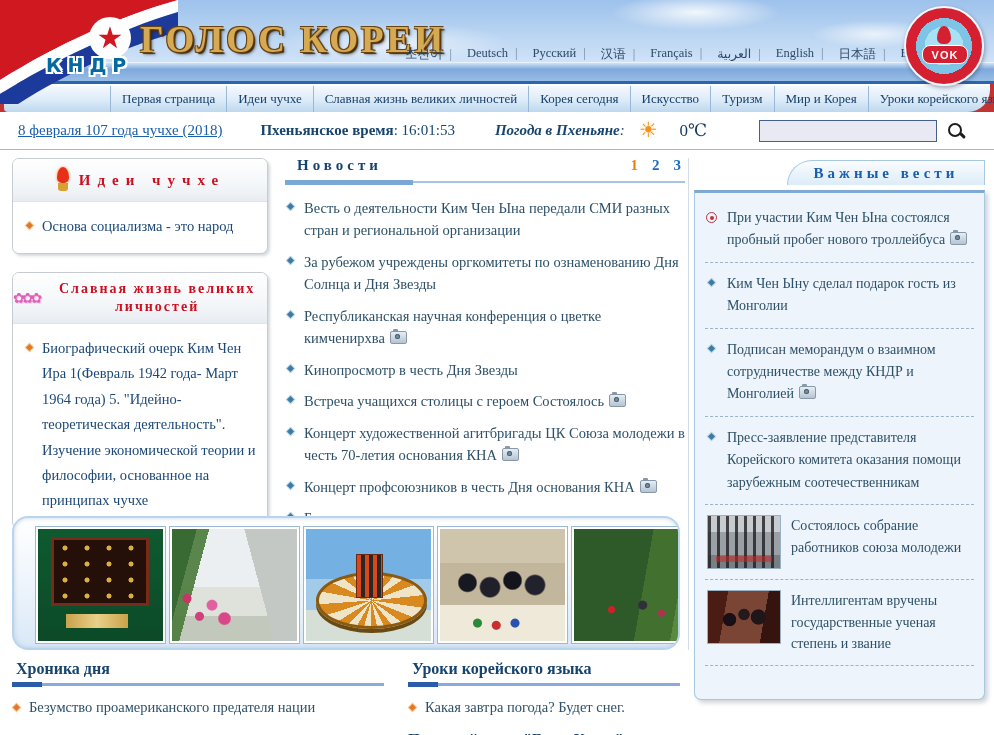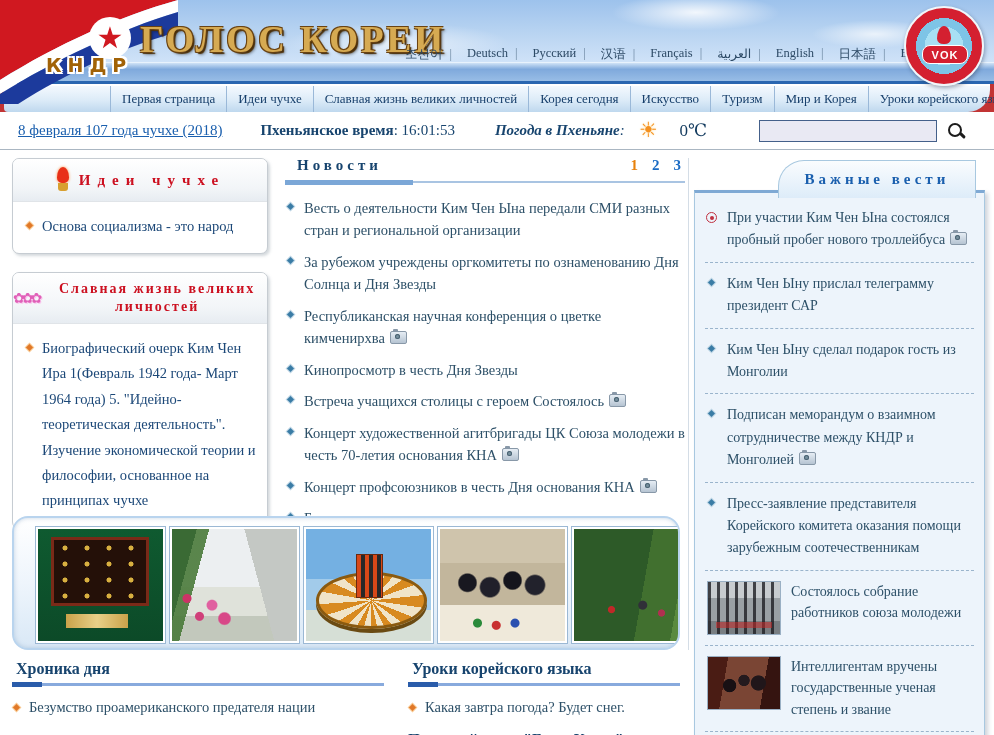--- a/index.html
+++ b/index.html
@@ -29,21 +29,21 @@
   .gk-title{position:absolute;left:140px;top:18px;font-size:37px;font-weight:bold;
     letter-spacing:3px;color:#d6aa52;
     text-shadow:-1px -1px 0 #6a4312,1px -1px 0 #6a4312,-1px 1px 0 #6a4312,2px 2px 1px #4a2e08,3px 3px 3px rgba(0,0,0,.35);}
   .langs{position:absolute;left:405px;top:46px;font-size:12.5px;color:#2d4a66;}
   .langs ul{list-style:none;margin:0;padding:0;display:flex;gap:8px;}
   .langs li{cursor:pointer;white-space:nowrap;}
   .langs li:not(:last-child)::after{content:"|";margin:0 7px;color:#6b86a0;}
 
   
   .flag{position:absolute;left:0;top:0;width:178px;height:104px;}
-  .kndr{position:absolute;left:46px;top:54px;font-family:"DejaVu Sans",sans-serif;font-size:19px;font-weight:bold;color:#a16207;
+  .kndr{position:absolute;left:46px;top:54px;font-family:"DejaVu Sans",sans-serif;font-size:19px;font-weight:bold;color:#0369a1;
     letter-spacing:6px;text-shadow:-2px -2px 0 #fff,2px -2px 0 #fff,-2px 2px 0 #fff,2px 2px 0 #fff,0 2px 0 #fff,2px 0 0 #fff;}
 
   
   .vok{position:absolute;right:10px;top:6px;width:76px;height:76px;border-radius:50%;
     background:radial-gradient(circle,#a8e0f4 0 36%,#7ec4e6 36% 52%,#d42030 52% 100%);
     border:2px solid #f0f6fa;box-shadow:1px 2px 4px rgba(40,60,90,.45);}
   .vok .flame{position:absolute;left:31px;top:18px;width:14px;height:18px;background:#d42030;
     border-radius:50% 50% 45% 45%/70% 70% 30% 30%;}
   .vok .band{position:absolute;left:16px;top:37px;width:44px;height:17px;background:#d42030;border-radius:8px;
     border:1px solid #fff;display:flex;align-items:center;justify-content:center;
@@ -102,21 +102,21 @@
     background:linear-gradient(#e6edf4,#b6c4d2);border:1px solid #8898a8;border-radius:2px;}
   .cam::before{content:'';position:absolute;left:2px;top:-3px;width:5px;height:3px;background:#8898a8;border-radius:1px 1px 0 0;}
   .cam::after{content:'';position:absolute;left:4px;top:2px;width:5px;height:5px;border-radius:50%;
     background:#76909e;box-shadow:inset 0 0 0 1px #4a6272;}
 
   .vdivider{position:absolute;left:688px;top:158px;width:1px;height:492px;background:#d4dde6;}
 
   
   .imp{position:absolute;left:694px;top:160px;width:291px;}
   .imp-tabrow{position:relative;height:30px;}
-  .imp-tab{position:absolute;right:9px;top:0;width:198px;height:38px;box-sizing:border-box;
+  .imp-tab{position:absolute;right:0;top:0;width:198px;height:25px;box-sizing:border-box;
     background:linear-gradient(180deg,#fafcfe 0%,#ddecf9 100%);
     border:1px solid #a8c8e0;border-bottom:none;border-top-left-radius:26px;
     display:flex;align-items:center;justify-content:center;}
   .imp-tab span{font-size:15px;font-weight:bold;letter-spacing:4px;color:#1a5fae;}
   .imp-body{box-sizing:border-box;border:1px solid #a8c8e0;border-top:3px solid #7fa9d4;
     border-radius:0 0 7px 7px;background:#edf4fb;padding:14px 10px 8px 10px;min-height:510px;
     box-shadow:3px 3px 4px rgba(150,160,175,.45);}
   .imp ul{list-style:none;margin:0;padding:0;}
   .imp li{position:relative;padding:0 2px 10px 22px;margin-bottom:10px;font-size:14px;color:#2d5068;
     line-height:1.6;border-bottom:1px dashed #9ab4cc;cursor:pointer;}
@@ -332,23 +332,20 @@
         <span>Важные вести</span>
       </div>
     </div>
     <div class="imp-body">
       <ul>
 
       <li>
           <span class="b-ring"></span><span>При участии Ким Чен Ына состоялся пробный пробег нового троллейбуса</span><span class="cam"></span>
         </li>
           <li>
-          <span class="b-diam"></span><span>Ким Чен Ыну прислал телеграмму президент САР</span>
-        </li>
-          <li>
           <span class="b-diam"></span><span>Ким Чен Ыну сделал подарок гость из Монголии</span>
         </li>
           <li>
           <span class="b-diam"></span><span>Подписан меморандум о взаимном сотрудничестве между КНДР и Монголией</span><span class="cam"></span>
         </li>
           <li>
           <span class="b-diam"></span><span>Пресс-заявление представителя Корейского комитета оказания помощи зарубежным соотечественникам</span>
         </li>
         </ul>
       <ul>

